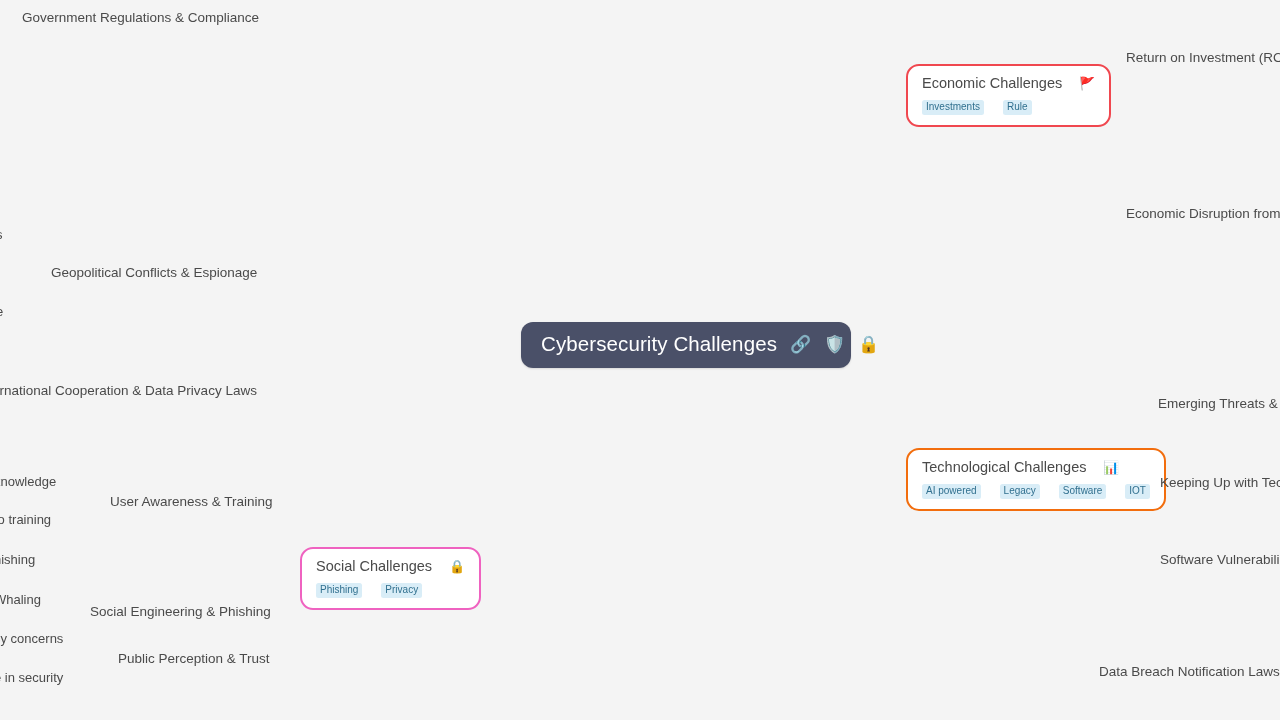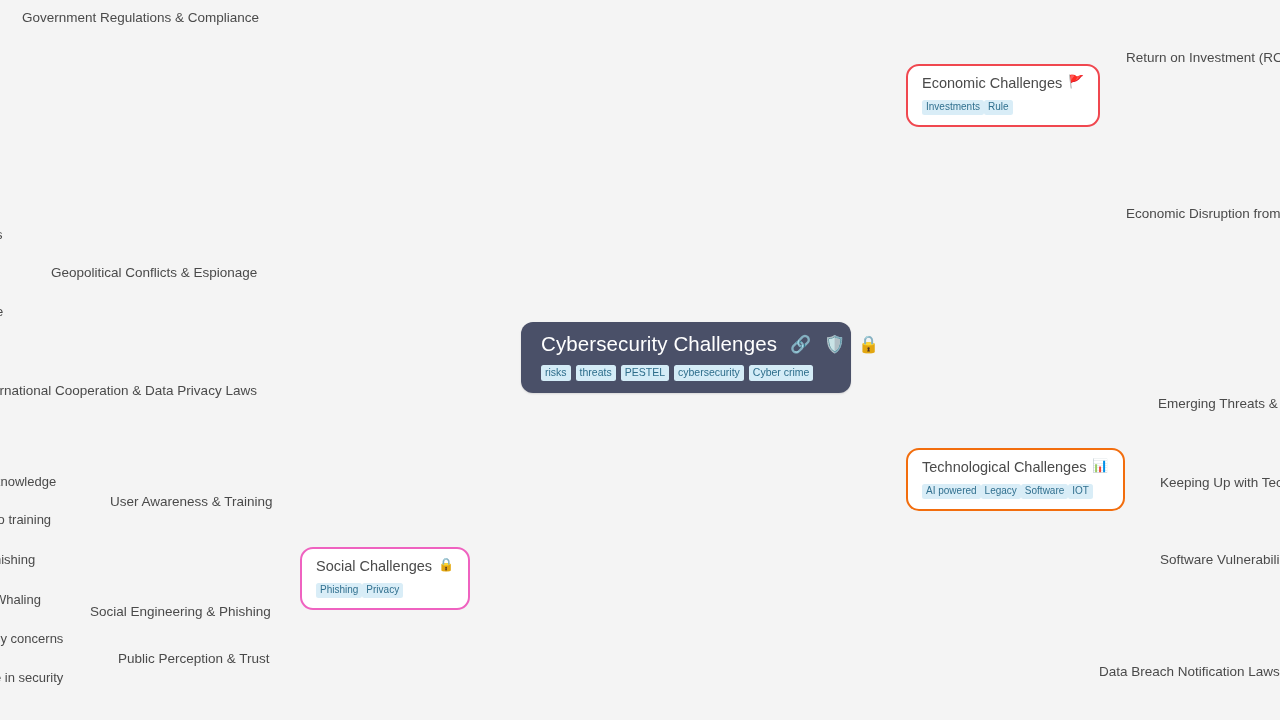--- a/index.html
+++ b/index.html
@@ -72,33 +72,33 @@
     position: absolute;
     background: #ffffff;
     border-radius: 13px;
     border: 2.2px solid #cccccc;
     padding: 9px 14px 10px 14px;
     box-sizing: border-box;
     white-space: nowrap;
   }
   .branch-title-row {
     display: flex;
-    align-items: flex-start;
-    gap: 6px;
+    align-items: center;
+    gap: 17px;
     white-space: nowrap;
   }
   .branch-title {
     color: #4a4a4a;
     font-size: 14.5px;
     line-height: 1.15;
   }
   .branch-icon { font-size: 13px; line-height: 1; }
   .branch-tags {
     display: flex;
-    gap: 0;
+    gap: 19px;
     margin-top: 8px;
   }
   .branch-tags .tag {
     background: #d9edf7;
     color: #31708f;
     font-size: 10px;
     padding: 1.5px 4px 2px 4px;
     border-radius: 2.5px;
     line-height: 1.2;
     white-space: nowrap;
@@ -183,27 +183,20 @@
 
 <div id="canvas">
 
   <div class="root-node">
     <div class="root-title-row">
       <span class="root-title">Cybersecurity Challenges</span>
       <span class="root-icon">🔗</span>
       <span class="root-icon">🛡️</span>
       <span class="root-icon">🔒</span>
     </div>
-    <div class="root-tags">
-      <span class="tag">risks</span>
-      <span class="tag">threats</span>
-      <span class="tag">PESTEL</span>
-      <span class="tag">cybersecurity</span>
-      <span class="tag">Cyber crime</span>
-    </div>
   </div>
 
 
   <div class="branch-node n-economic" style="left:906px; top:64px;">
     <div class="branch-title-row">
       <span class="branch-title">Economic Challenges</span>
       <span class="branch-icon">🚩</span>
     </div>
     <div class="branch-tags">
       <span class="tag">Investments</span>

